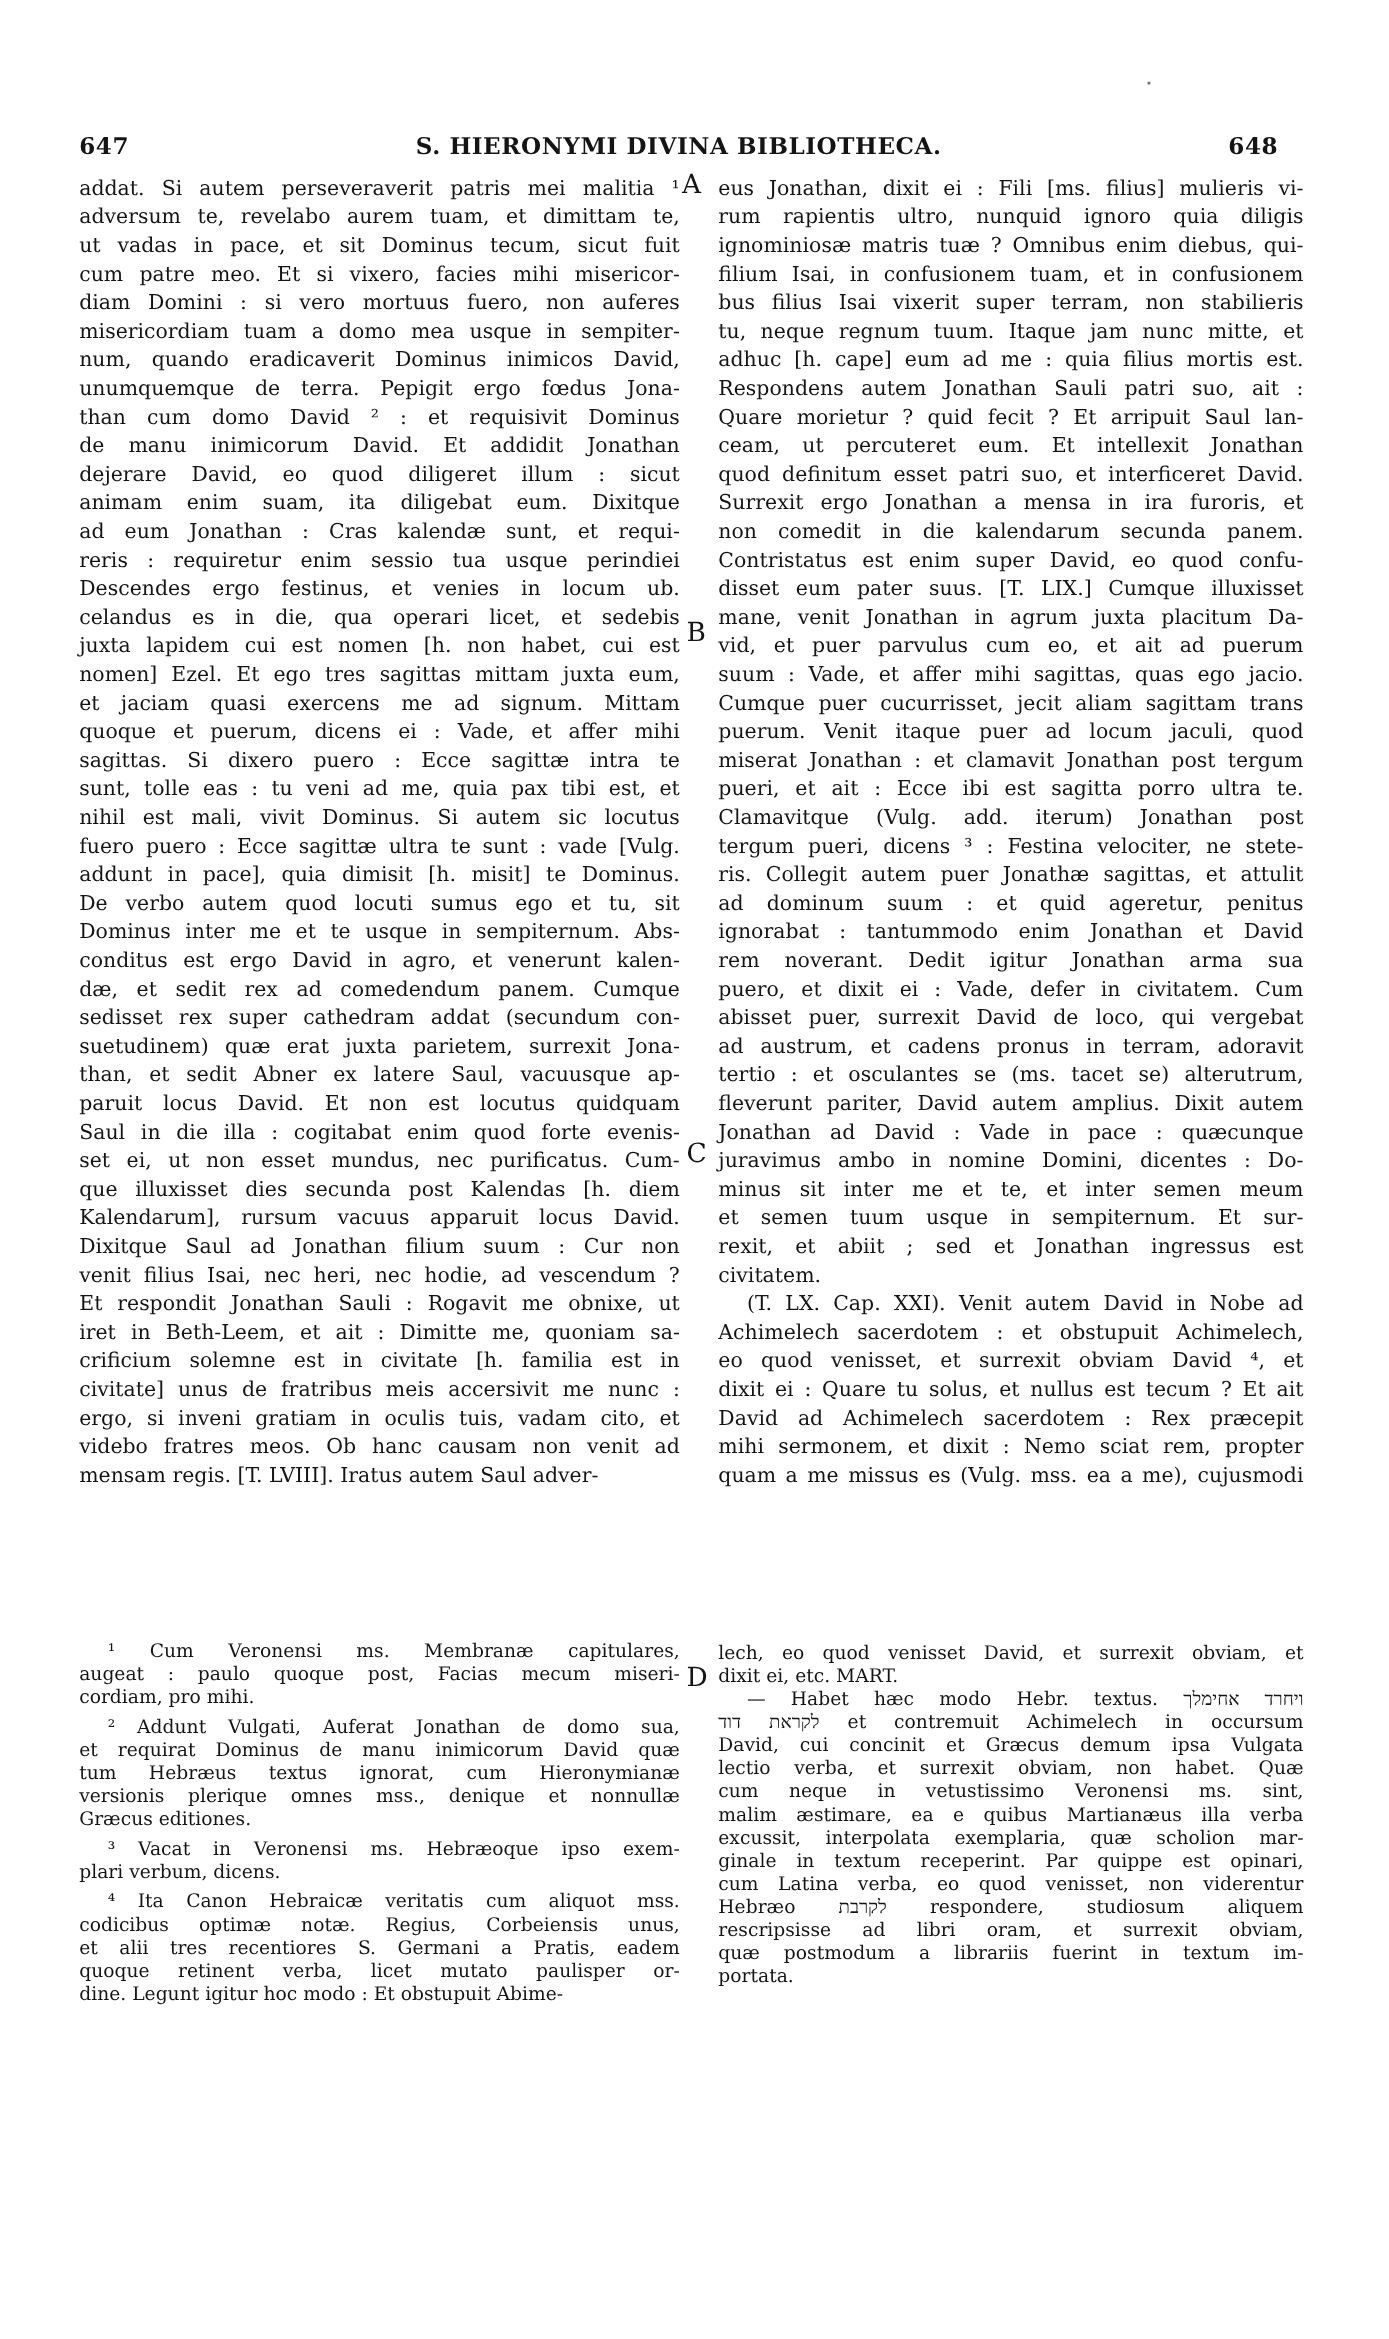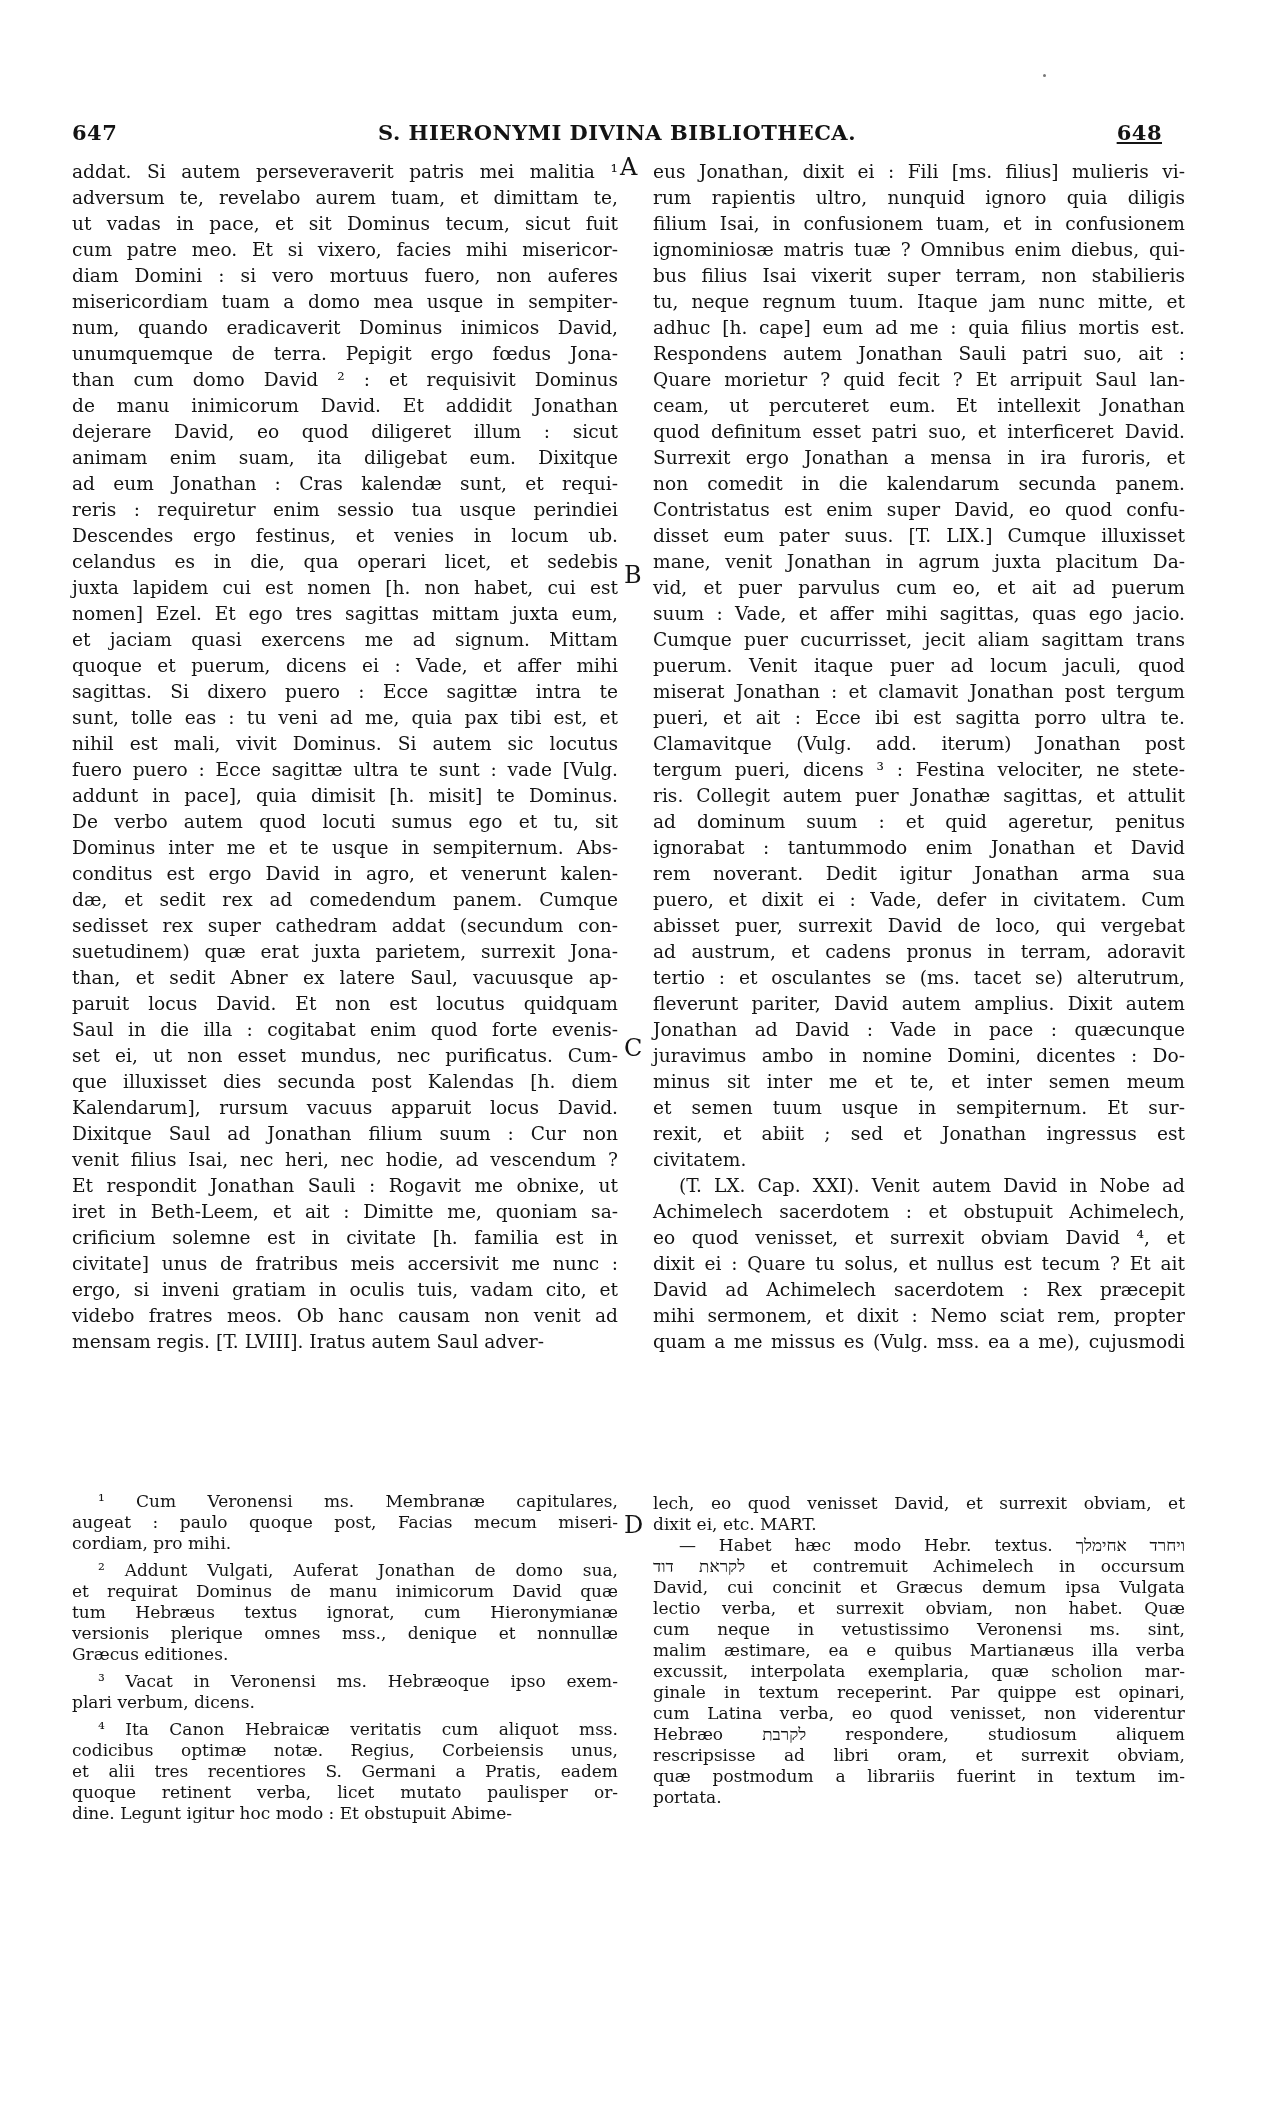--- a/index.html
+++ b/index.html
@@ -2,21 +2,21 @@
 <html><head>
 <meta charset="utf-8">
 <style>
   html, body { margin: 0; padding: 0; background: #ffffff; }
   body { width: 1263px; height: 2126px; position: relative; overflow: hidden;
          font-family: "DejaVu Serif", "Liberation Serif", serif; color: #141414; }
   .page { position: absolute; left: 0; top: 12px; width: 1152px; height: 2126px; }
   .header { position: absolute; top: 108px; left: 72px; width: 1090px; height: 30px;
             font-size: 21px; font-weight: bold; letter-spacing: 0.5px; }
   .header .pl { position: absolute; left: 0; top: 0; }
-  .header .pr { position: absolute; right: 0; top: 0; text-decoration: underline; }
+  .header .pr { position: absolute; right: 0; top: 0; }
   .header .title { position: absolute; left: 0; right: 0; text-align: center; top: 0; }
   .col { position: absolute; font-size: 18.6px; line-height: 26px; }
   .col .ln { display: block; white-space: nowrap; text-align: justify; text-align-last: justify; height: 26px; overflow: visible; }
   .col .ln.last { text-align-last: left; }
   .col .ln.indent { padding-left: 26px; }
   #left-main { left: 72px; top: 147px; width: 546px; }
   #right-main { left: 653px; top: 147px; width: 532px; }
   .notes { position: absolute; font-size: 17px; line-height: 21px; }
   .notes .ln { display: block; white-space: nowrap; text-align: justify; text-align-last: justify; height: 21px; }
   .notes .ln.last { text-align-last: left; }
@@ -82,22 +82,22 @@
       <span class="ln">iret in Beth-Leem, et ait : Dimitte me, quoniam sa-</span>
       <span class="ln">crificium solemne est in civitate [h. familia est in</span>
       <span class="ln">civitate] unus de fratribus meis accersivit me nunc :</span>
       <span class="ln">ergo, si inveni gratiam in oculis tuis, vadam cito, et</span>
       <span class="ln">videbo fratres meos. Ob hanc causam non venit ad</span>
       <span class="ln last">mensam regis. [T. LVIII]. Iratus autem Saul adver-</span>
     </div>
   <div class="col" id="right-main">
       <span class="ln">eus Jonathan, dixit ei : Fili [ms. filius] mulieris vi-</span>
       <span class="ln">rum rapientis ultro, nunquid ignoro quia diligis</span>
+      <span class="ln">ignominiosæ matris tuæ ? Omnibus enim diebus, qui-</span>
       <span class="ln">filium Isai, in confusionem tuam, et in confusionem</span>
-      <span class="ln">ignominiosæ matris tuæ ? Omnibus enim diebus, qui-</span>
       <span class="ln">bus filius Isai vixerit super terram, non stabilieris</span>
       <span class="ln">tu, neque regnum tuum. Itaque jam nunc mitte, et</span>
       <span class="ln">adhuc [h. cape] eum ad me : quia filius mortis est.</span>
       <span class="ln">Respondens autem Jonathan Sauli patri suo, ait :</span>
       <span class="ln">Quare morietur ? quid fecit ? Et arripuit Saul lan-</span>
       <span class="ln">ceam, ut percuteret eum. Et intellexit Jonathan</span>
       <span class="ln">quod definitum esset patri suo, et interficeret David.</span>
       <span class="ln">Surrexit ergo Jonathan a mensa in ira furoris, et</span>
       <span class="ln">non comedit in die kalendarum secunda panem.</span>
       <span class="ln">Contristatus est enim super David, eo quod confu-</span>

